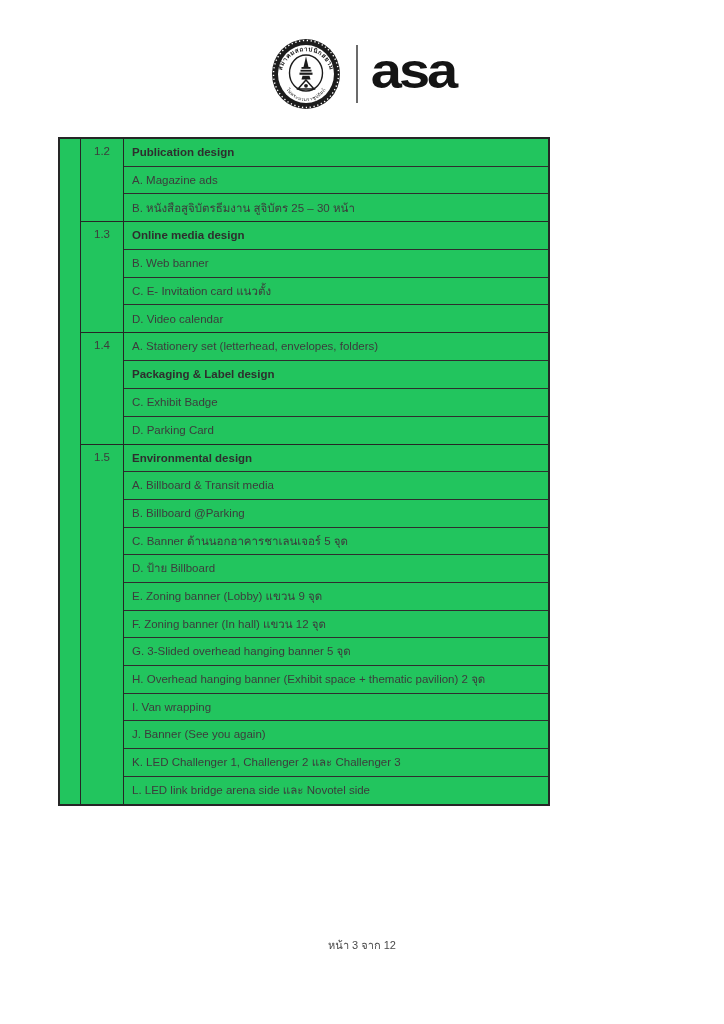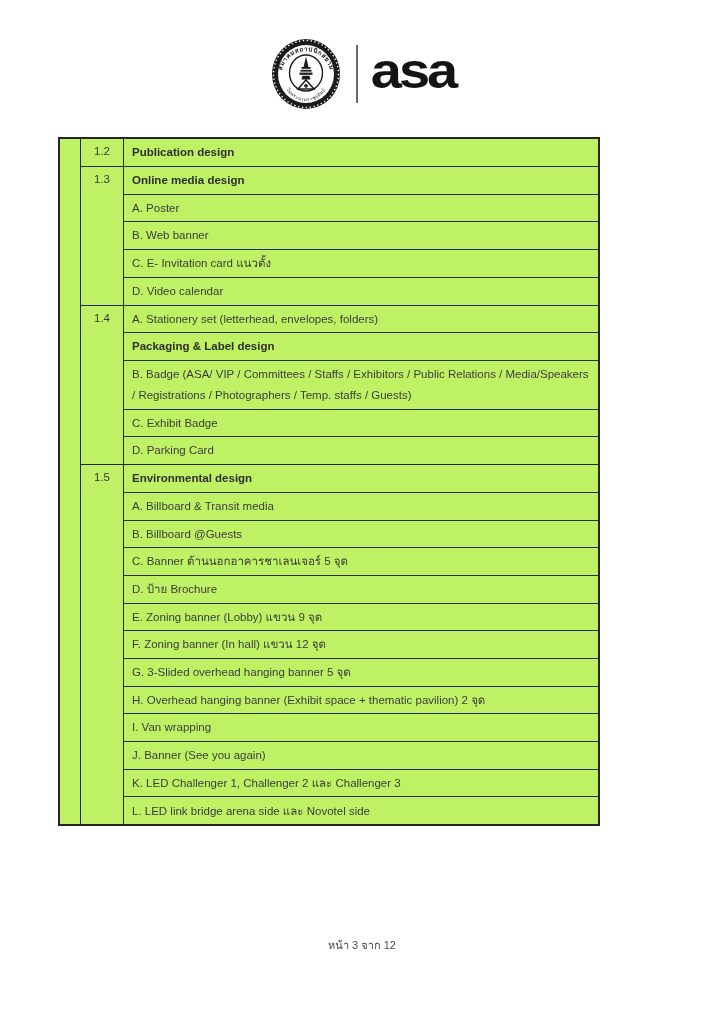--- a/index.html
+++ b/index.html
@@ -39,24 +39,24 @@
     line-height: 0.9;
     transform: scaleY(0.88);
     padding-bottom: 6px;
   }
 
   
   .doc-table {
     position: absolute;
     left: 58px;
     top: 137px;
-    width: 542px;
+    width: 492px;
     border: 2px solid #262626;
     display: flex;
-    background: #bef264;
+    background: #22c55e;
     box-sizing: border-box;
   }
   .col-left {
     width: 20px;
     border-right: 1px solid #262626;
     flex: none;
   }
   .sections { flex: 1; display: flex; flex-direction: column; min-width: 0; }
   .section { display: flex; border-bottom: 1px solid #262626; }
   .section:last-child { border-bottom: none; }
@@ -131,73 +131,73 @@
     <div class="wordmark">asa</div>
   </div>
 
   <div class="doc-table">
     <div class="col-left"></div>
     <div class="sections" id="sections">
         <div class="section">
           <div class="num-cell">1.2</div>
           <div class="rows">
             <div class="row title">Publication design</div>
+            <div class="row">
+              <span>A. Magazine ads</span>
+            </div>
+            <div class="row">
+              <span>B. หนังสือสูจิบัตรธีมงาน สูจิบัตร 25 – 30 หน้า</span>
+            </div>
           </div>
         </div>
         <div class="section">
           <div class="num-cell">1.3</div>
           <div class="rows">
             <div class="row title">Online media design</div>
             <div class="row">
-              <span>A. Poster</span>
-            </div>
-            <div class="row">
               <span>B. Web banner</span>
             </div>
             <div class="row">
               <span>C. E- Invitation card แนวตั้ง</span>
             </div>
             <div class="row">
               <span>D. Video calendar</span>
             </div>
           </div>
         </div>
         <div class="section">
           <div class="num-cell">1.4</div>
           <div class="rows">
             <div class="row">
               <span>A. Stationery set (letterhead, envelopes, folders)</span>
             </div>
             <div class="row title">Packaging &amp; Label design</div>
             <div class="row">
-              <span>B. Badge (ASA/ VIP / Committees / Staffs / Exhibitors / Public Relations / Media/Speakers / Registrations / Photographers / Temp. staffs / Guests)</span>
-            </div>
-            <div class="row">
               <span>C. Exhibit Badge</span>
             </div>
             <div class="row">
               <span>D. Parking Card</span>
             </div>
           </div>
         </div>
         <div class="section">
           <div class="num-cell">1.5</div>
           <div class="rows">
             <div class="row title">Environmental design</div>
             <div class="row">
               <span>A. Billboard &amp; Transit media</span>
             </div>
             <div class="row">
-              <span>B. Billboard @Guests</span>
+              <span>B. Billboard @Parking</span>
             </div>
             <div class="row">
               <span>C. Banner ด้านนอกอาคารชาเลนเจอร์ 5 จุด</span>
             </div>
             <div class="row">
-              <span>D. ป้าย Brochure</span>
+              <span>D. ป้าย Billboard</span>
             </div>
             <div class="row">
               <span>E. Zoning banner (Lobby) แขวน 9 จุด</span>
             </div>
             <div class="row">
               <span>F. Zoning banner (In hall) แขวน 12 จุด</span>
             </div>
             <div class="row">
               <span>G. 3-Slided overhead hanging banner 5 จุด</span>
             </div>

